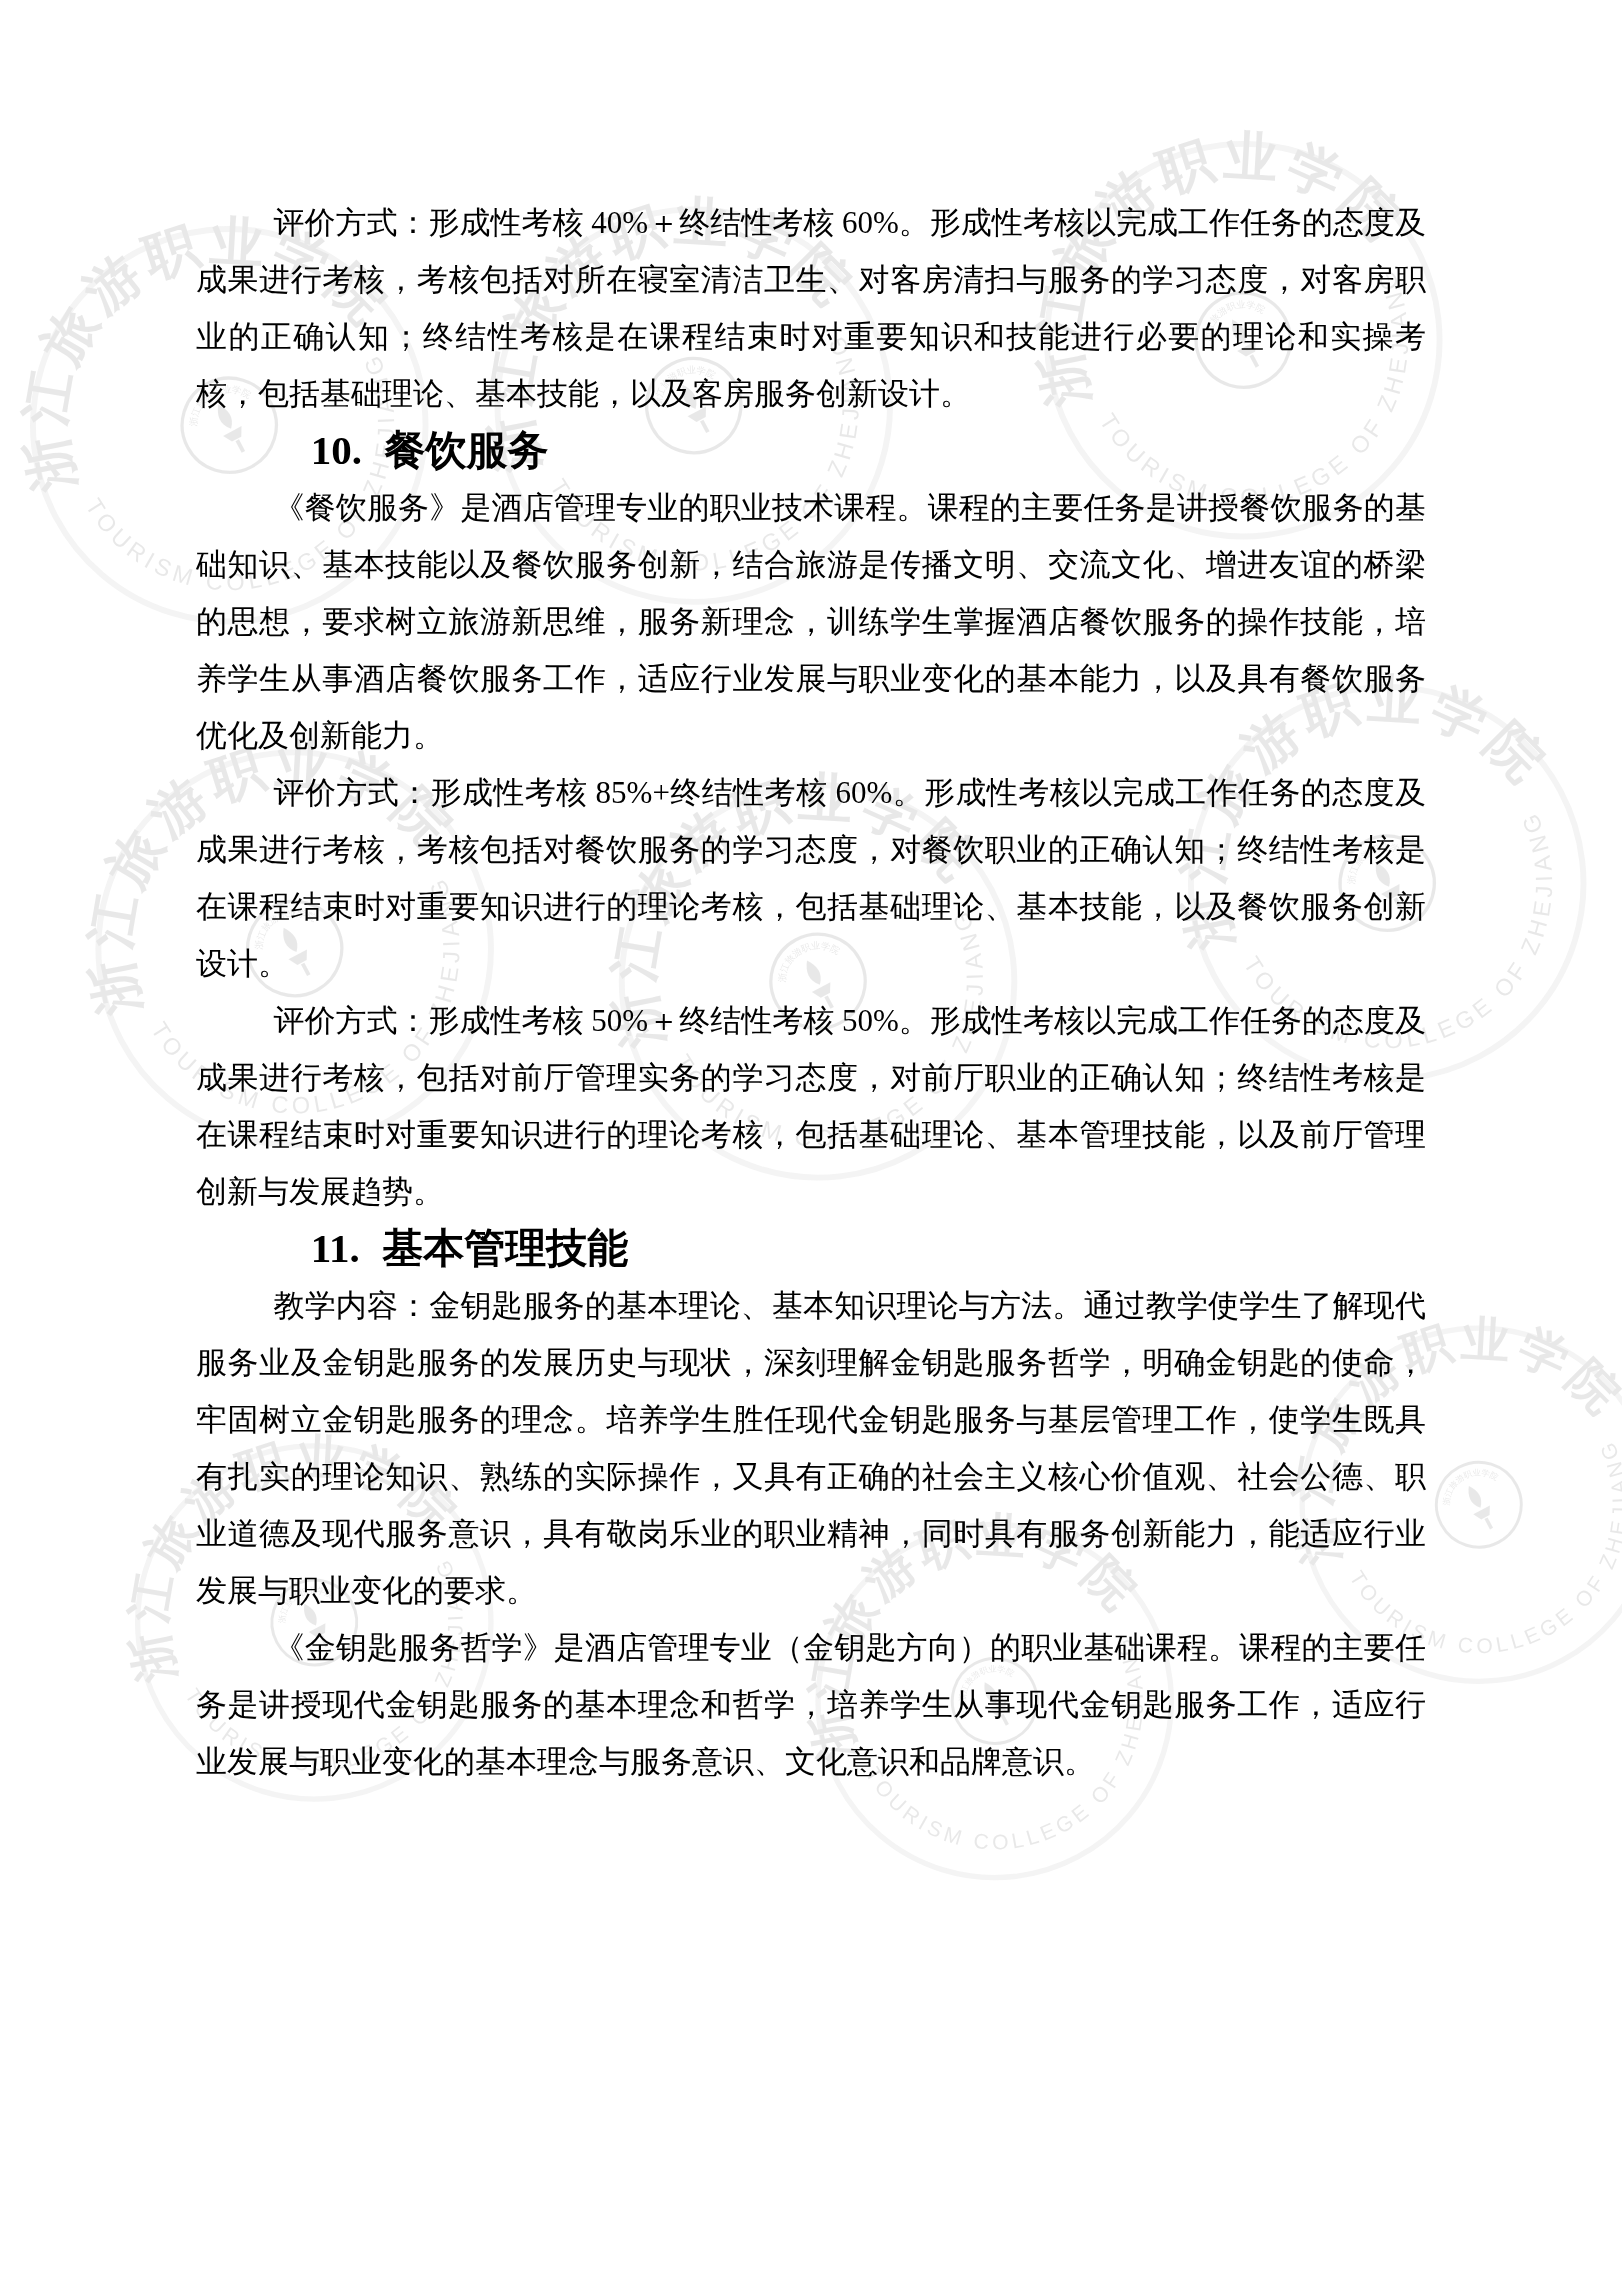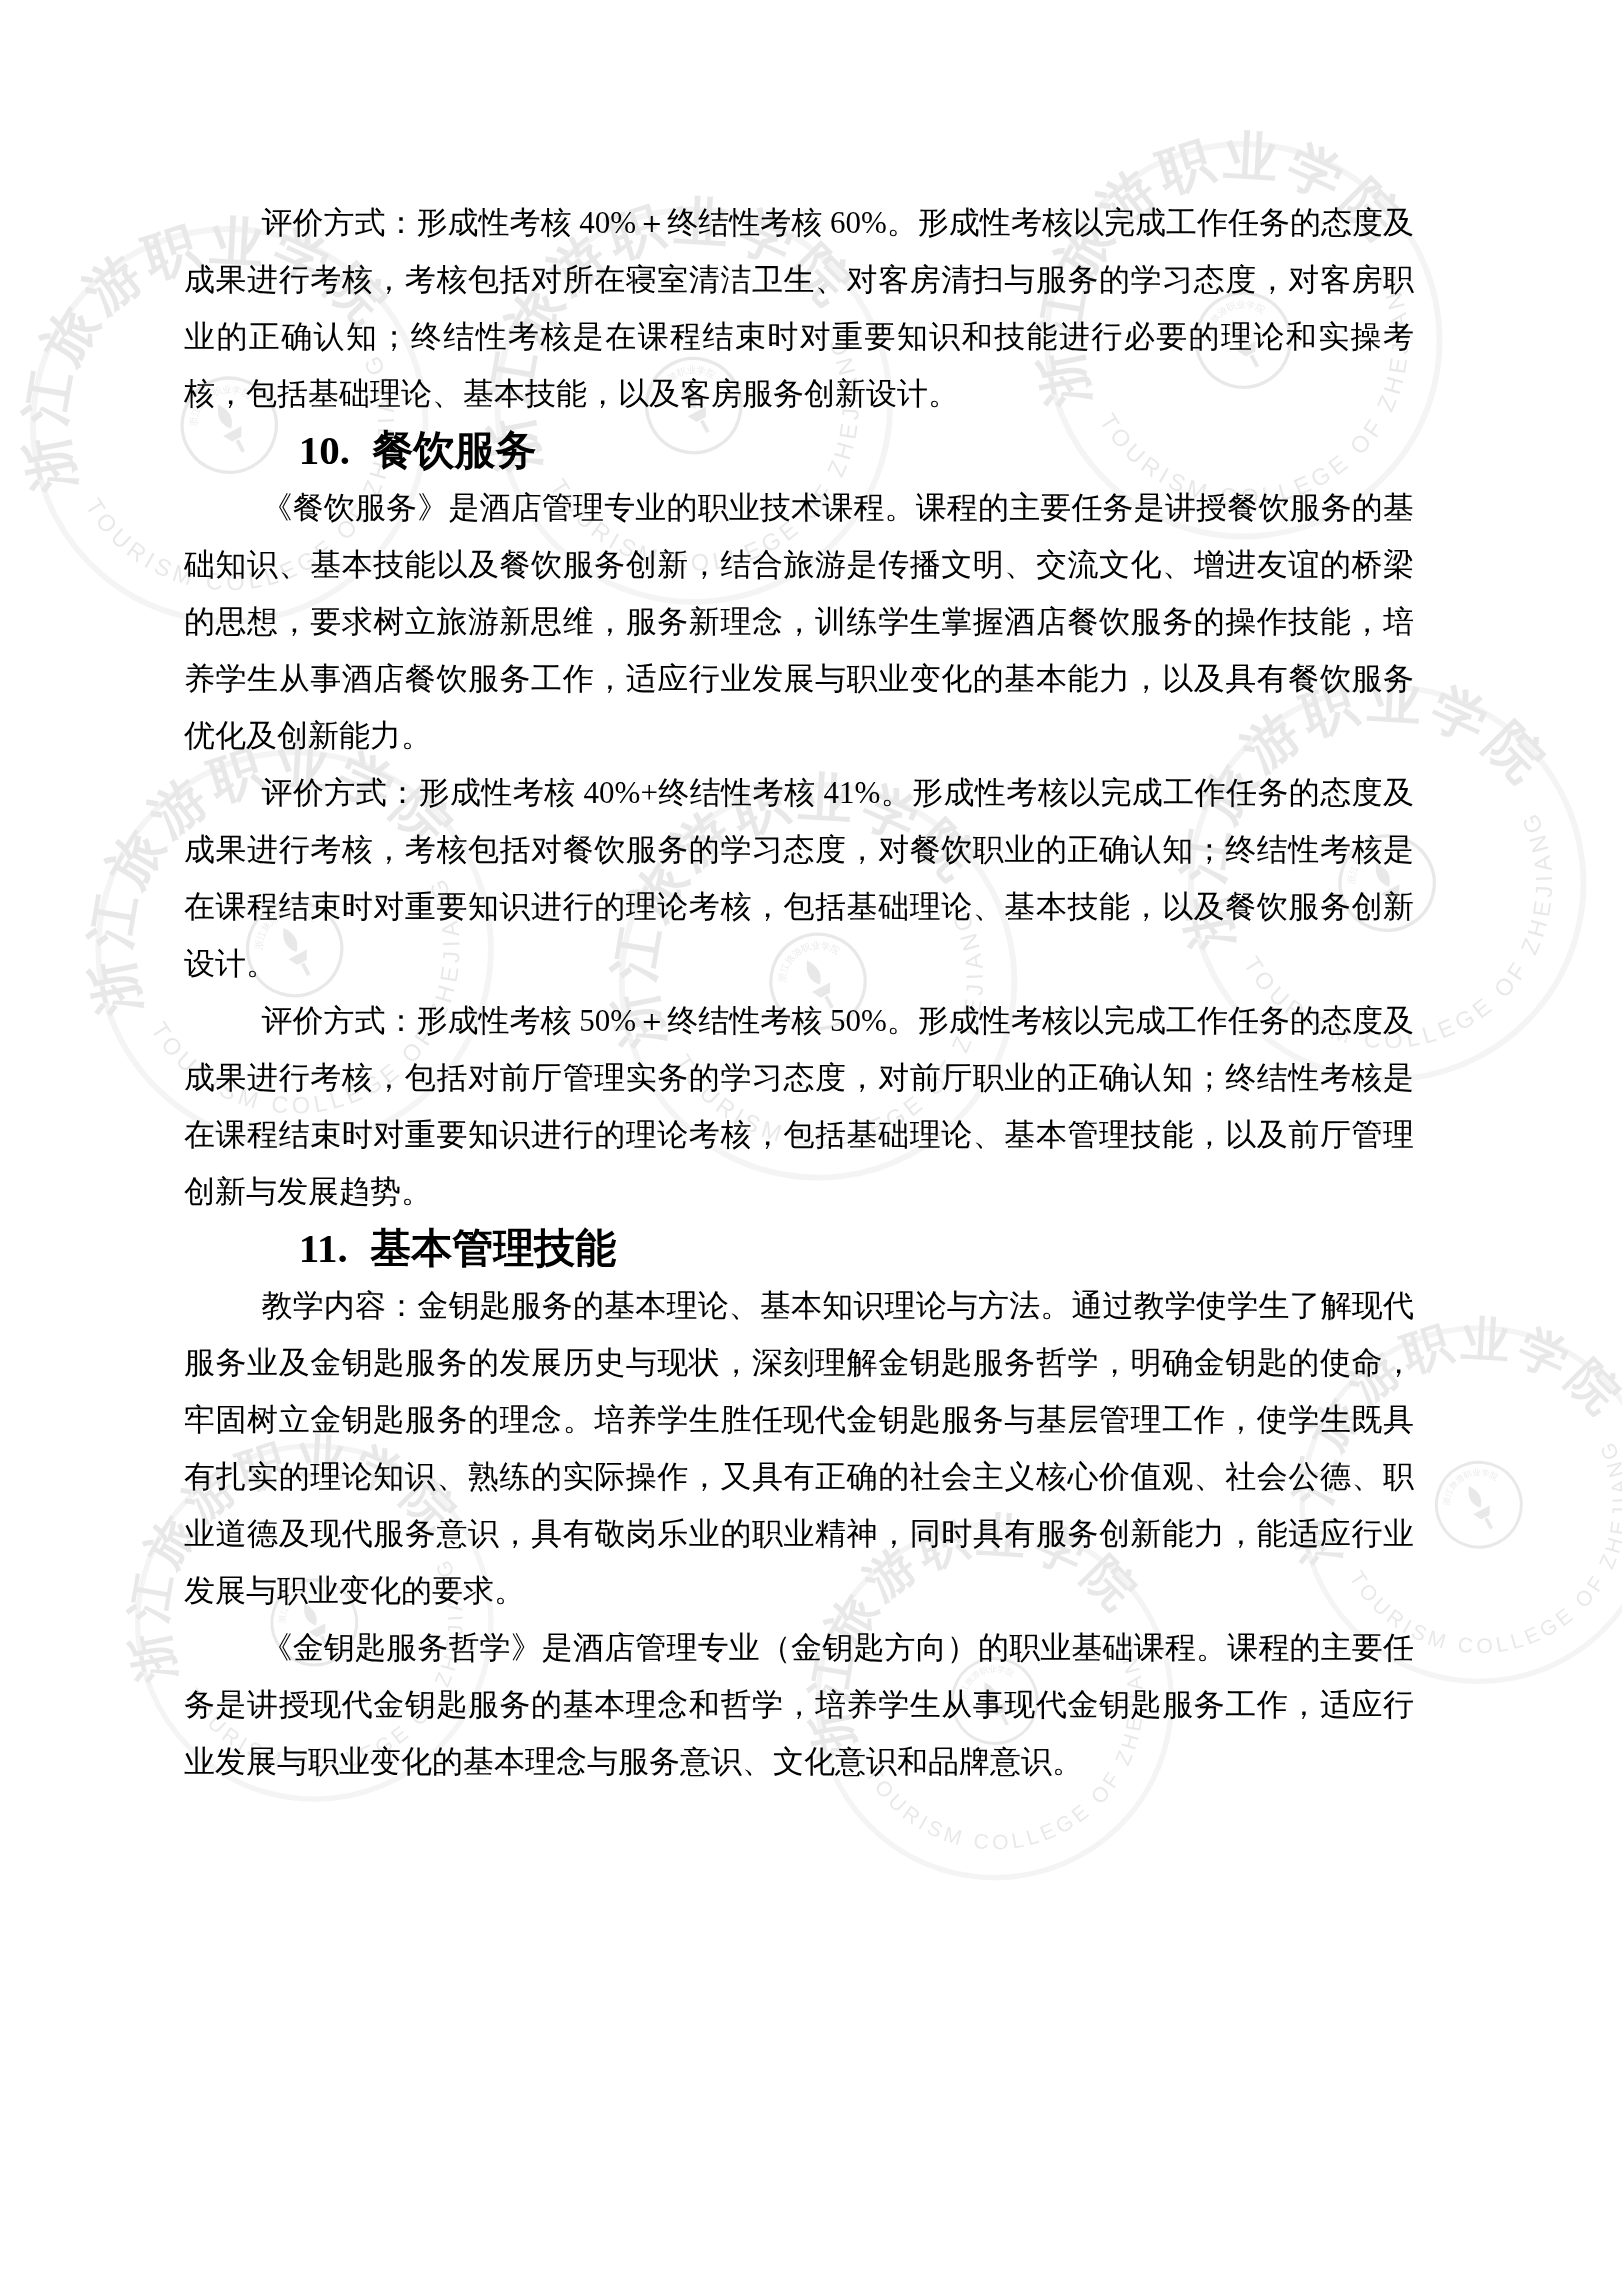--- a/index.html
+++ b/index.html
@@ -20,21 +20,21 @@
   }
   .watermark-layer {
     position: absolute;
     left: 0; top: 0;
     width: 1623px;
     height: 2295px;
     pointer-events: none;
   }
   .doc-body {
     position: absolute;
-    left: 184px;
+    left: 196px;
     top: 194px;
     width: 1230px;
     font-size: 31px;
     line-height: 57px;
     color: #000000;
     text-align: justify;
   }
   .doc-body p {
     margin: 0;
     text-indent: 2.5em;
@@ -96,21 +96,21 @@
     <use href="#wm-unit" transform="translate(2120 1350) rotate(-28)"></use>
     <use href="#wm-unit" transform="translate(480 2480) rotate(-28) scale(0.9)"></use>
     <use href="#wm-unit" transform="translate(1520 2600) rotate(-28) scale(0.9)"></use>
     <use href="#wm-unit" transform="translate(2260 2300) rotate(-28) scale(0.9)"></use>
   </svg>
 
   <div class="doc-body">
       <p>评价方式：形成性考核 40%＋终结性考核 60%。形成性考核以完成工作任务的态度及成果进行考核，考核包括对所在寝室清洁卫生、对客房清扫与服务的学习态度，对客房职业的正确认知；终结性考核是在课程结束时对重要知识和技能进行必要的理论和实操考核，包括基础理论、基本技能，以及客房服务创新设计。</p>
       <h3><span class="hnum">10.</span><span class="htitle">餐饮服务</span></h3>
       <p>《餐饮服务》是酒店管理专业的职业技术课程。课程的主要任务是讲授餐饮服务的基础知识、基本技能以及餐饮服务创新，结合旅游是传播文明、交流文化、增进友谊的桥梁的思想，要求树立旅游新思维，服务新理念，训练学生掌握酒店餐饮服务的操作技能，培养学生从事酒店餐饮服务工作，适应行业发展与职业变化的基本能力，以及具有餐饮服务优化及创新能力。</p>
-      <p>评价方式：形成性考核 40%+终结性考核 41%。形成性考核以完成工作任务的态度及成果进行考核，考核包括对餐饮服务的学习态度，对餐饮职业的正确认知；终结性考核是在课程结束时对重要知识进行的理论考核，包括基础理论、基本技能，以及餐饮服务创新设计。</p>
+      <p>评价方式：形成性考核 85%+终结性考核 60%。形成性考核以完成工作任务的态度及成果进行考核，考核包括对餐饮服务的学习态度，对餐饮职业的正确认知；终结性考核是在课程结束时对重要知识进行的理论考核，包括基础理论、基本技能，以及餐饮服务创新设计。</p>
       <p>评价方式：形成性考核 50%＋终结性考核 50%。形成性考核以完成工作任务的态度及成果进行考核，包括对前厅管理实务的学习态度，对前厅职业的正确认知；终结性考核是在课程结束时对重要知识进行的理论考核，包括基础理论、基本管理技能，以及前厅管理创新与发展趋势。</p>
       <h3><span class="hnum">11.</span><span class="htitle">基本管理技能</span></h3>
       <p>教学内容：金钥匙服务的基本理论、基本知识理论与方法。通过教学使学生了解现代服务业及金钥匙服务的发展历史与现状，深刻理解金钥匙服务哲学，明确金钥匙的使命，牢固树立金钥匙服务的理念。培养学生胜任现代金钥匙服务与基层管理工作，使学生既具有扎实的理论知识、熟练的实际操作，又具有正确的社会主义核心价值观、社会公德、职业道德及现代服务意识，具有敬岗乐业的职业精神，同时具有服务创新能力，能适应行业发展与职业变化的要求。</p>
       <p>《金钥匙服务哲学》是酒店管理专业（金钥匙方向）的职业基础课程。课程的主要任务是讲授现代金钥匙服务的基本理念和哲学，培养学生从事现代金钥匙服务工作，适应行业发展与职业变化的基本理念与服务意识、文化意识和品牌意识。</p>
     </div>
 
 </div>
 
 
 </body></html>

